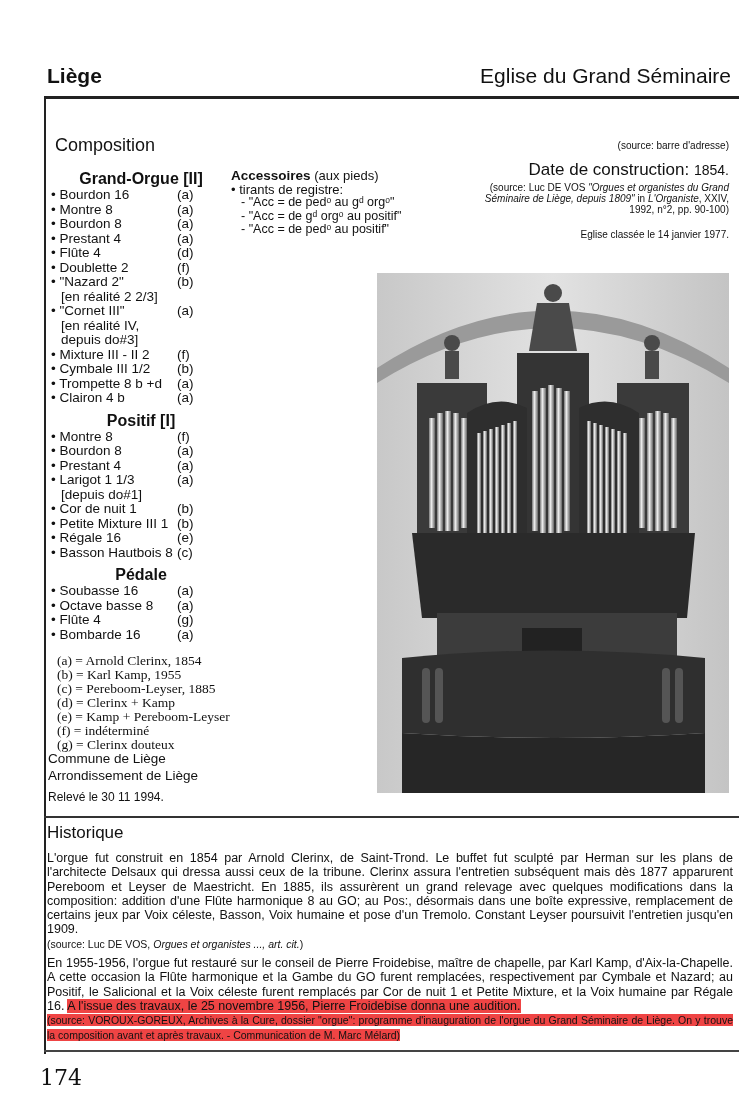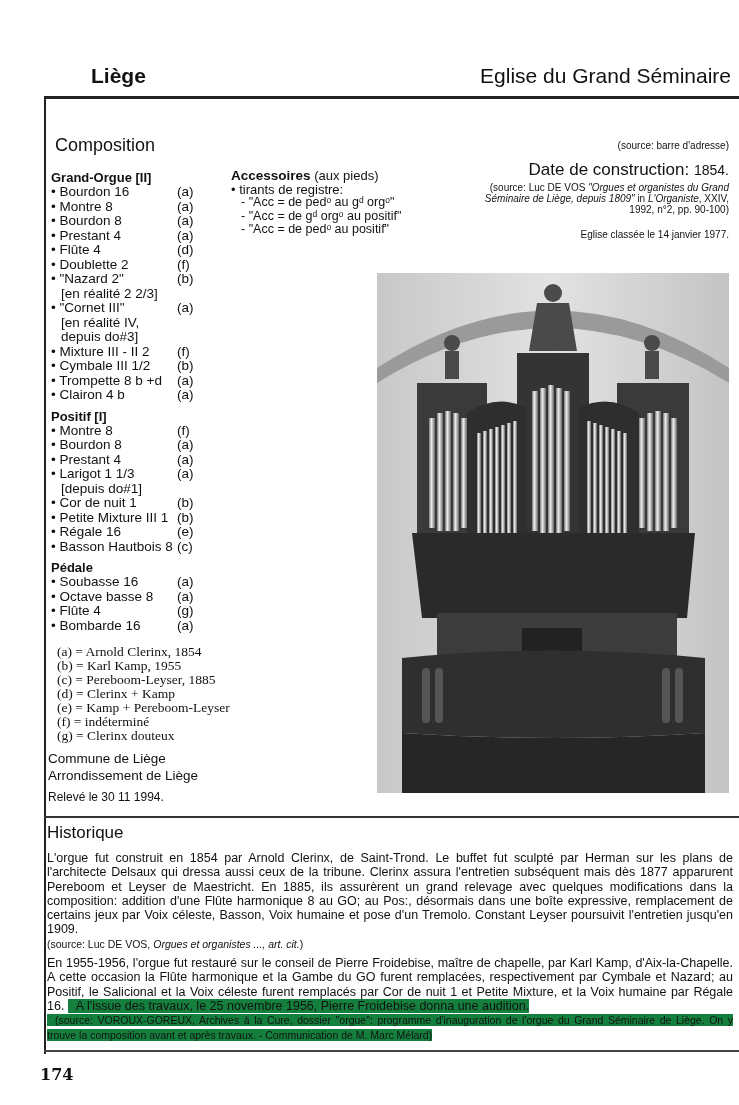--- a/index.html
+++ b/index.html
@@ -1,25 +1,25 @@
 <!DOCTYPE html>
 <html><head>
 <meta charset="utf-8">
 <style>
   html, body { margin:0; padding:0; background:#fff; }
   body { width:739px; height:1105px; position:relative; overflow:hidden; font-family:"Liberation Sans", sans-serif; color:#111; }
   .abs { position:absolute; }
-  #city { left:47px; top:64px; font-size:21px; font-weight:bold;margin-left:44px; }
+  #city { left:47px; top:64px; font-size:21px; font-weight:bold; }
   #church { right:8px; top:64px; font-size:21px;margin-left:26px; }
   #frame { left:44px; top:96px; width:695px; height:958px; border-left:2px solid #222; }
   #topline { left:44px; top:96px; width:695px; height:3px; background:#222; }
   #midline { left:44px; top:816px; width:695px; height:2px; background:#333; }
   #botline { left:44px; top:1050px; width:695px; height:2px; background:#444; }
   #comp-title { left:55px; top:135px; font-size:18px; }
-  .sec-title { font-weight:bold; font-size:13px; }
+  .sec-title { font-weight:bold; font-size:16px;text-align:center; }
   .stop { font-size:13.5px; line-height:14.5px; display:flex; }
   .stop .nm { width:126px; }
   .stop .cd { width:30px; }
   .sub { font-size:13.5px; line-height:14.5px; padding-left:10px; }
   #col1 { left:51px; top:170px; width:180px; }
   .gap { height:6px; }
   .legend { font-size:13.5px; line-height:14px; padding-left:6px;font-family:Liberation Serif, serif; }
   #commune { left:48px; top:750px; font-size:13.5px; line-height:17px; }
   #releve { left:48px; top:790px; font-size:12px; }
   #acc { left:231px; top:169px; font-size:13px; line-height:13.5px; }
@@ -27,22 +27,22 @@
   #acc .dash { padding-left:10px; font-size:12.5px; }
   #rightinfo { right:10px; top:137px; text-align:right; width:300px; }
   .bigl { font-size:17px; }
   .bigl .sm { font-size:14px; }
   .src { font-size:10px; line-height:11px; }
   #photo { left:377px; top:273px; width:352px; height:520px; background:#bbb; overflow:hidden; }
   #hist-title { left:47px; top:823px; font-size:17px; }
   #hist { left:47px; top:851px; width:686px; font-size:12.5px; line-height:14.3px; text-align:justify; }
   #hist p { margin:0 0 5px 0; }
   #hist .s { font-size:10.5px; line-height:11.5px; }
-  .hl { background:#15803d;padding-left:8px; }
-  #pagenum { left:40px; top:1065px; font-family:"DejaVu Serif", serif; font-size:16px;font-weight:bold; }
+  .hl { background:#ef4444; }
+  #pagenum { left:40px; top:1065px; font-family:"DejaVu Serif", serif; font-size:22px; }
 </style>
 </head>
 <body>
 
 <div id="city" class="abs">Liège</div>
 <div id="church" class="abs">Eglise du Grand Séminaire</div>
 
 <div id="frame" class="abs"></div>
 <div id="topline" class="abs"></div>
 

